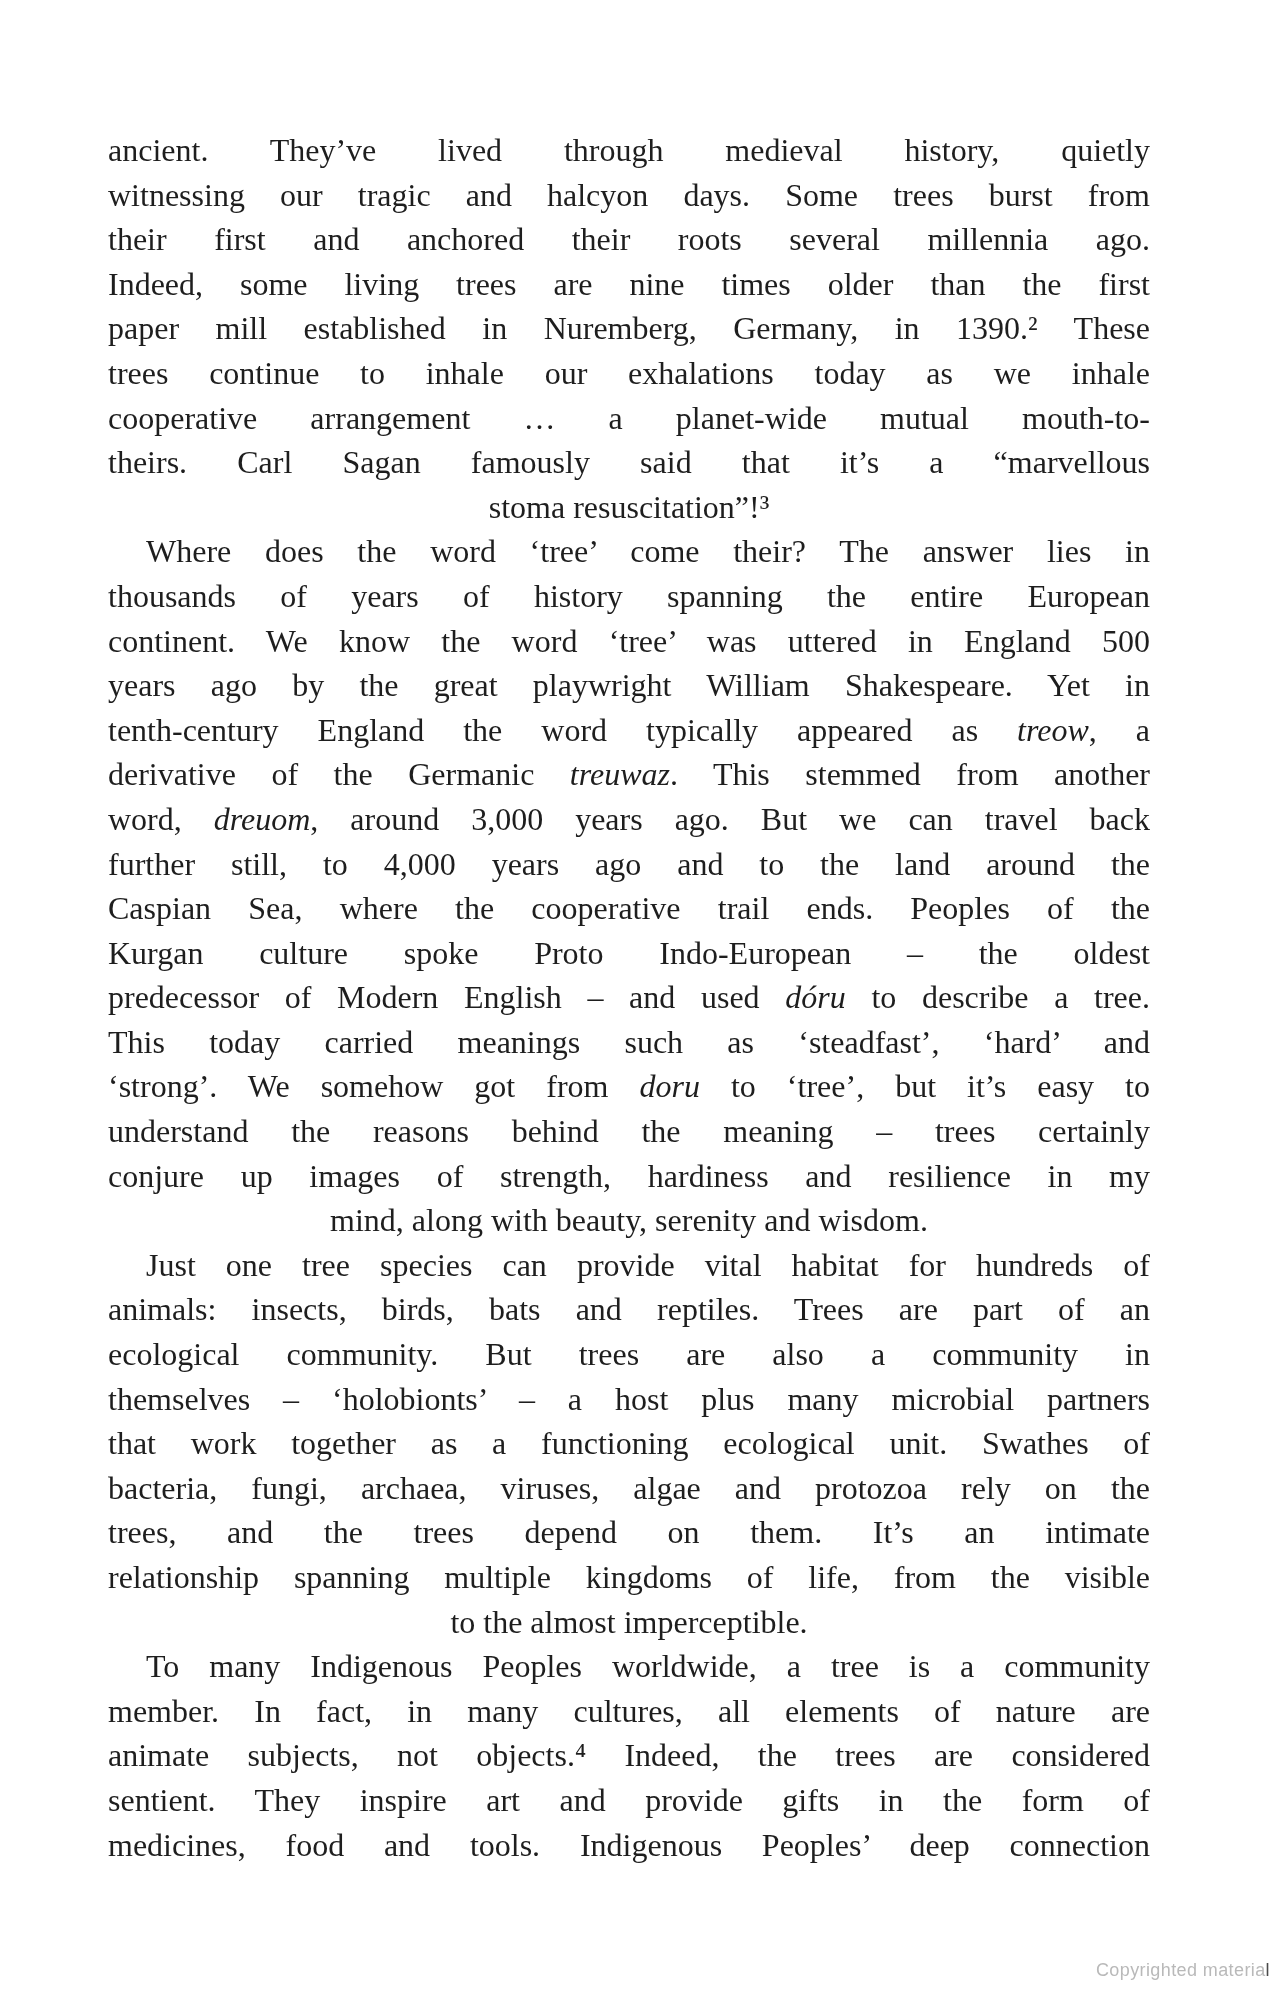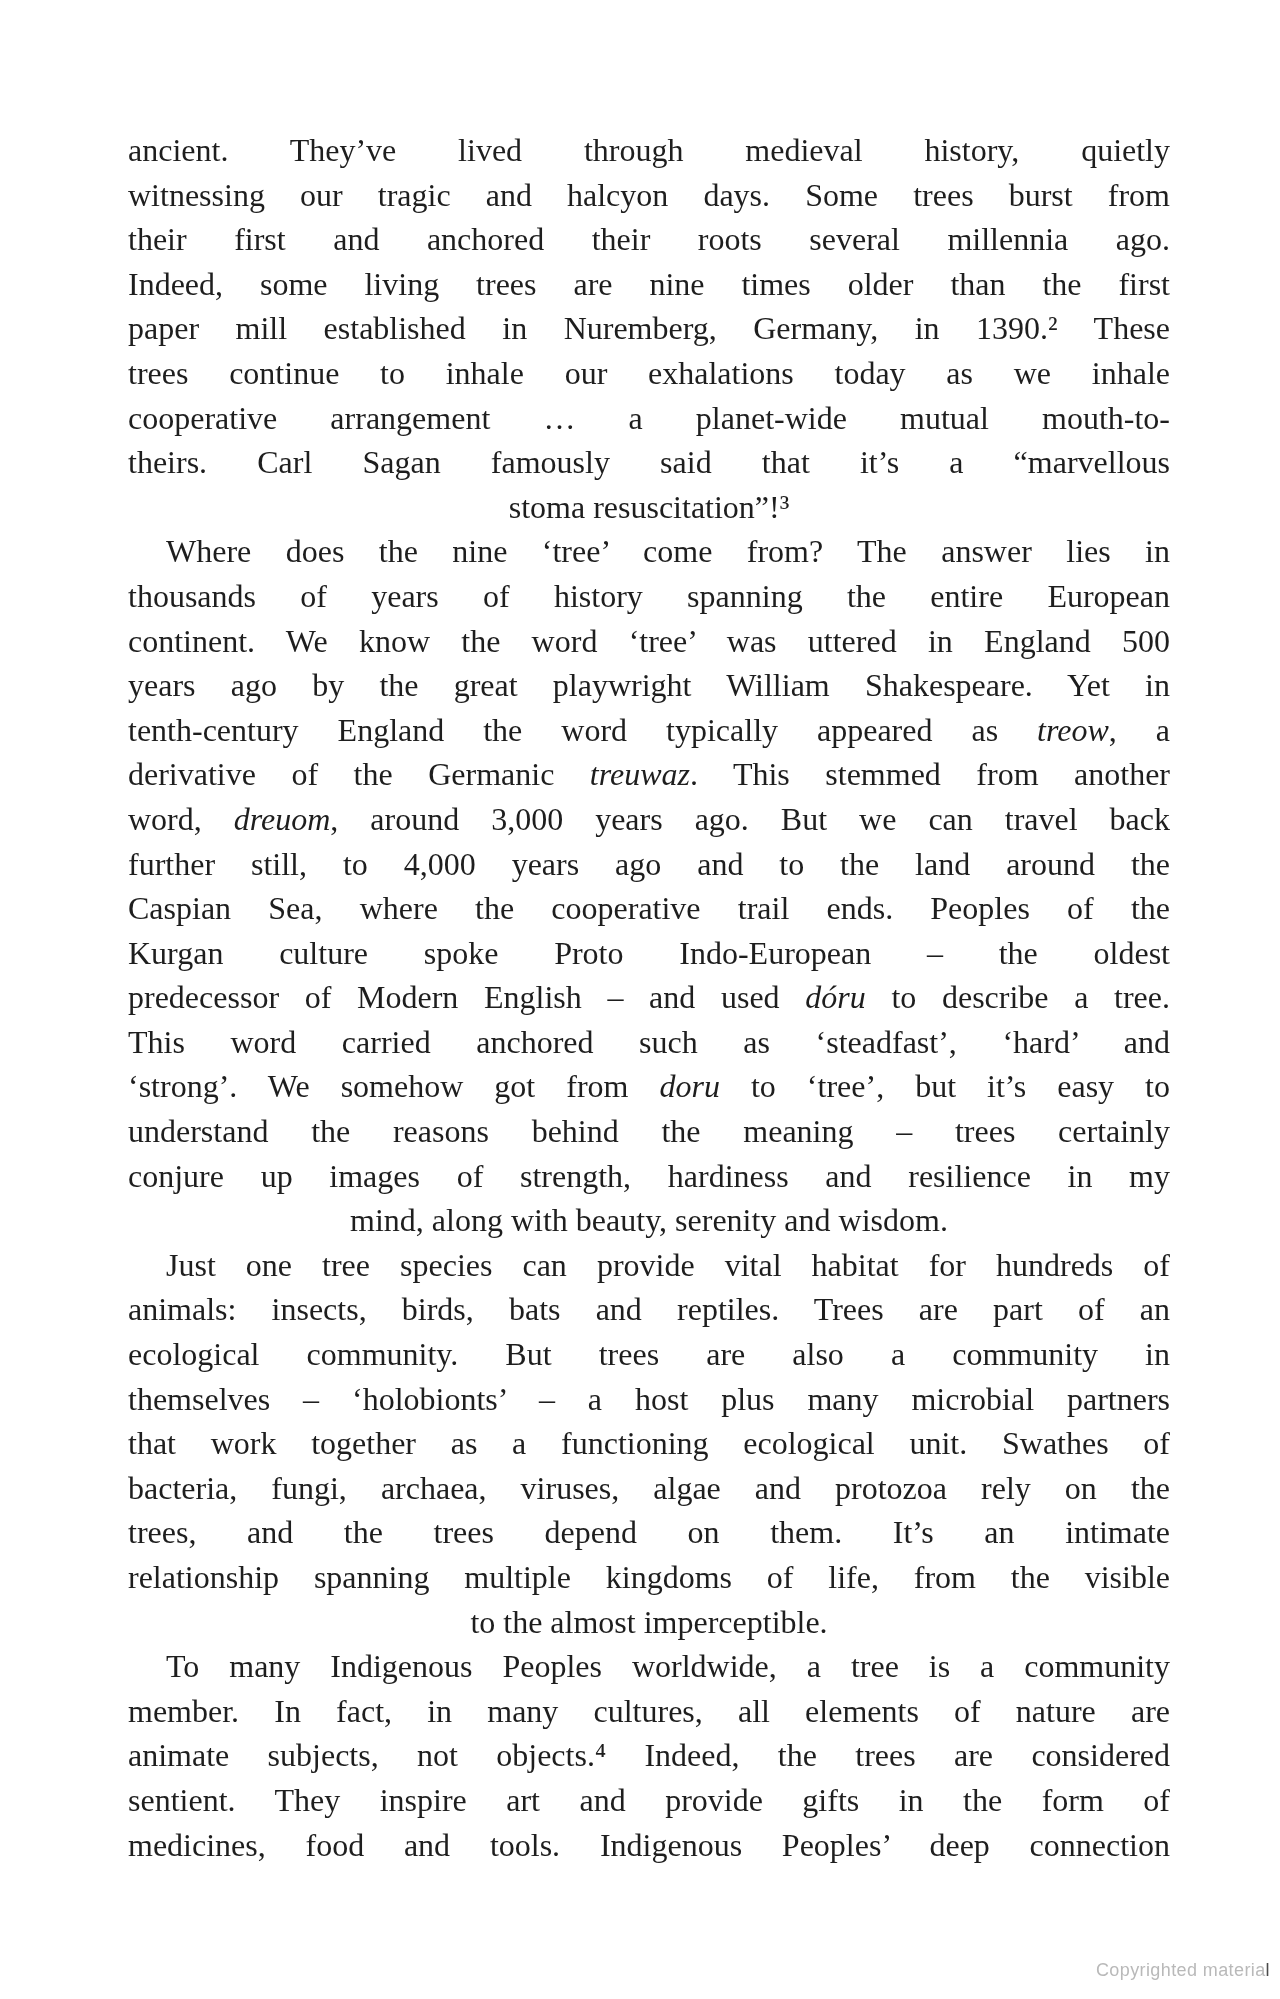--- a/index.html
+++ b/index.html
@@ -9,21 +9,21 @@
   }
   .page {
     position: relative;
     width: 1280px;
     height: 1999px;
     background: #ffffff;
     overflow: hidden;
   }
   .text-block {
     position: absolute;
-    left: 128px;
+    left: 108px;
     top: 128px;
     width: 1042px;
     font-family: "Liberation Serif", "DejaVu Serif", serif;
     font-size: 32px;
     line-height: 44.6px;
     color: #1e1e1e;
     -webkit-font-smoothing: antialiased;
   }
   .paragraph { margin: 0; padding: 0; }
   .line { margin: 0; padding: 0; }
@@ -60,32 +60,32 @@
         <div class="line line-just">witnessing our tragic and halcyon days. Some trees burst from</div>
         <div class="line line-just">their first and anchored their roots several millennia ago.</div>
         <div class="line line-just">Indeed, some living trees are nine times older than the first</div>
         <div class="line line-just">paper mill established in Nuremberg, Germany, in 1390.² These</div>
         <div class="line line-just">trees continue to inhale our exhalations today as we inhale</div>
         <div class="line line-just">cooperative arrangement … a planet-wide mutual mouth-to-</div>
         <div class="line line-just">theirs. Carl Sagan famously said that it’s a “marvellous</div>
         <div class="line line-left">stoma resuscitation”!³</div>
       </div>
       <div class="paragraph">
-        <div class="line line-just line-indent">Where does the nine ‘tree’ come from? The answer lies in</div>
+        <div class="line line-just line-indent">Where does the word ‘tree’ come their? The answer lies in</div>
         <div class="line line-just">thousands of years of history spanning the entire European</div>
         <div class="line line-just">continent. We know the word ‘tree’ was uttered in England 500</div>
         <div class="line line-just">years ago by the great playwright William Shakespeare. Yet in</div>
         <div class="line line-just">tenth-century England the word typically appeared as <i>treow</i>, a</div>
         <div class="line line-just">derivative of the Germanic <i>treuwaz</i>. This stemmed from another</div>
         <div class="line line-just">word, <i>dreuom</i>, around 3,000 years ago. But we can travel back</div>
         <div class="line line-just">further still, to 4,000 years ago and to the land around the</div>
         <div class="line line-just">Caspian Sea, where the cooperative trail ends. Peoples of the</div>
         <div class="line line-just">Kurgan culture spoke Proto Indo-European – the oldest</div>
         <div class="line line-just">predecessor of Modern English – and used <i>dóru</i> to describe a tree.</div>
-        <div class="line line-just">This word carried anchored such as ‘steadfast’, ‘hard’ and</div>
+        <div class="line line-just">This today carried meanings such as ‘steadfast’, ‘hard’ and</div>
         <div class="line line-just">‘strong’. We somehow got from <i>doru</i> to ‘tree’, but it’s easy to</div>
         <div class="line line-just">understand the reasons behind the meaning – trees certainly</div>
         <div class="line line-just">conjure up images of strength, hardiness and resilience in my</div>
         <div class="line line-left">mind, along with beauty, serenity and wisdom.</div>
       </div>
       <div class="paragraph">
         <div class="line line-just line-indent">Just one tree species can provide vital habitat for hundreds of</div>
         <div class="line line-just">animals: insects, birds, bats and reptiles. Trees are part of an</div>
         <div class="line line-just">ecological community. But trees are also a community in</div>
         <div class="line line-just">themselves – ‘holobionts’ – a host plus many microbial partners</div>

